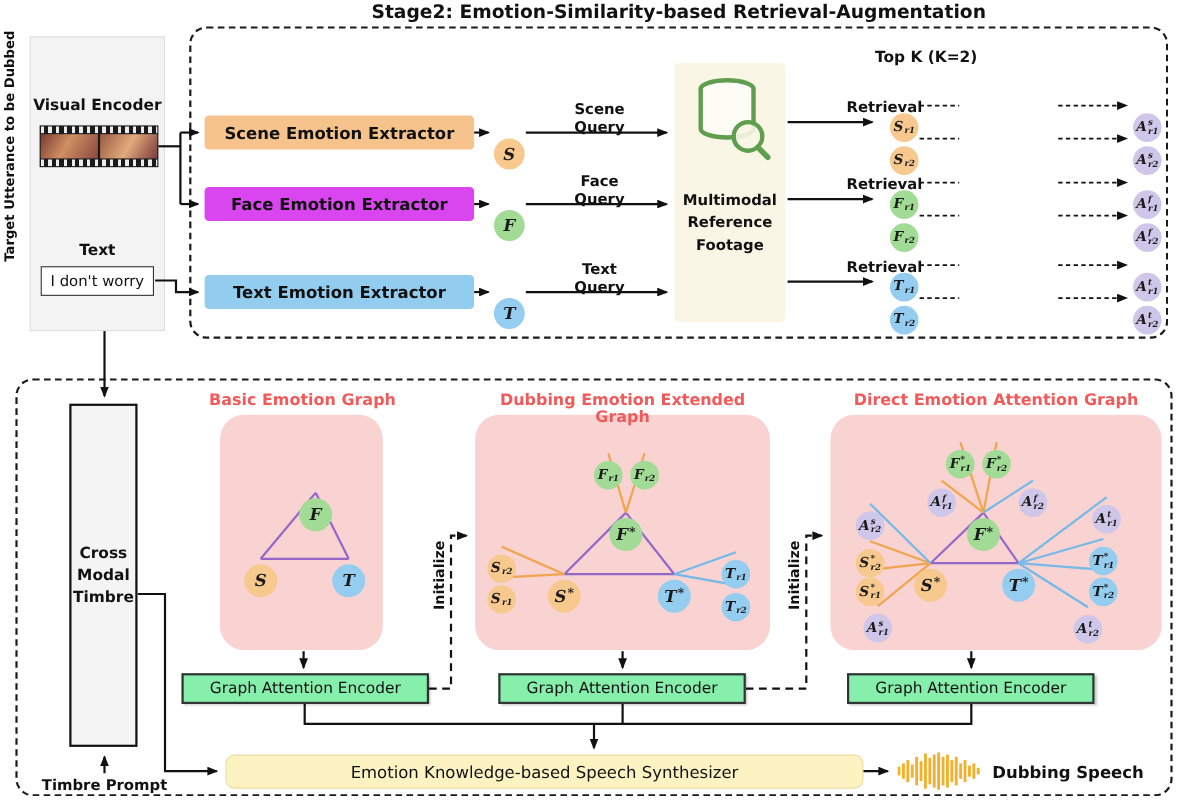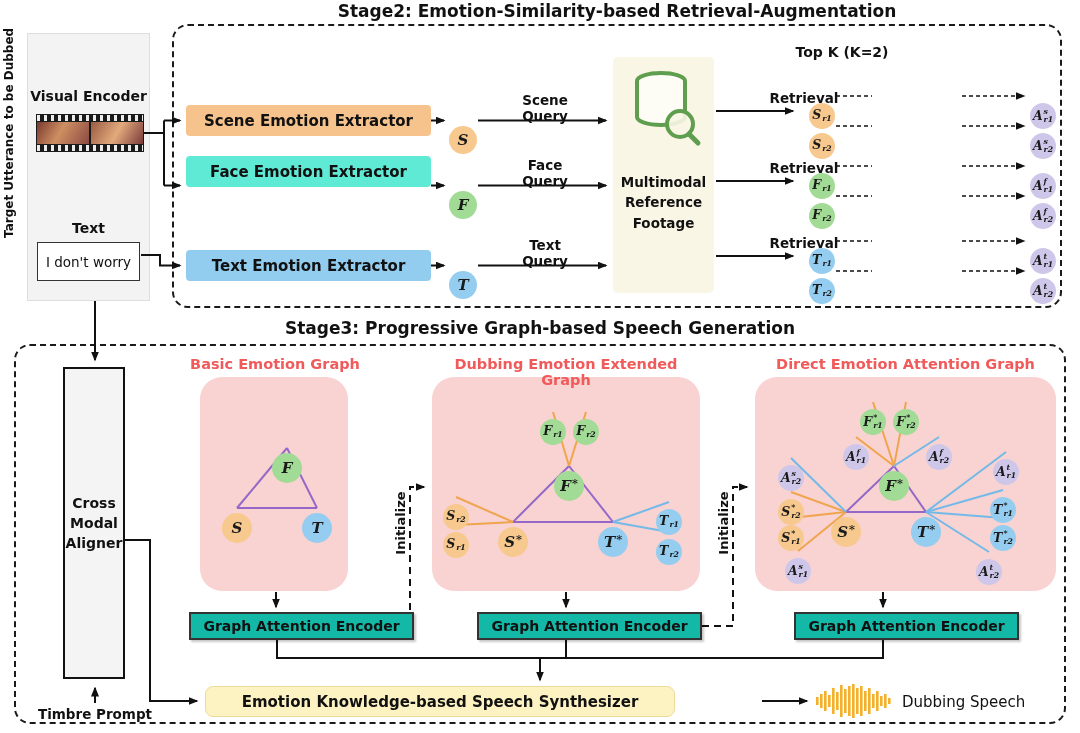--- a/index.html
+++ b/index.html
@@ -19,21 +19,21 @@
                  border:1px solid #dedede; z-index:1; }
   .vs-label { position:absolute; left:27px; top:88px; width:123px; text-align:center; font-size:14px; font-weight:bold; z-index:10; }
   .filmstrip { position:absolute; left:36px; top:114px; width:108px; height:38px; background:#1a1a1a;
                display:flex; flex-direction:column; padding:1px; z-index:10; }
   .holes { height:6px; background:repeating-linear-gradient(90deg,#ececec 0 3px,#1a1a1a 3px 7px); }
   .frames { flex:1; display:flex; gap:2px; padding:1px 0; }
   .frame { flex:1; }
   .f1 { background:linear-gradient(120deg,#7a3a30,#cf8f62 45%,#8a4a42); }
   .f2 { background:linear-gradient(120deg,#9a5a42,#e2aa7c 50%,#7a3a3a); }
   .txt-label { position:absolute; left:27px; top:220px; width:123px; text-align:center; font-size:14px; font-weight:bold; z-index:10; }
-  .txt-box { position:absolute; left:37px; top:242px; width:103px; height:39px; background:#fff; border:1.5px solid #333;
+  .txt-box { position:absolute; left:37px; top:242px; width:103px; height:27px; background:#fff; border:1.5px solid #333;
              display:flex; align-items:center; justify-content:center; font-size:13.5px; z-index:10; }
 
   
   .ext { position:absolute; width:245px; height:31px; border-radius:4px; display:flex; align-items:center;
          justify-content:center; font-size:15px; font-weight:bold; z-index:10; }
   .qlabel { position:absolute; width:90px; text-align:center; font-size:13.5px; font-weight:bold;
             white-space:pre-line; line-height:1.18; z-index:10;margin-top:31px; }
   .db-panel { position:absolute; left:613px; top:57px; width:101px; height:236px; background:#faf6e6; border-radius:5px; z-index:1; }
   .db-label { position:absolute; left:613px; top:172px; width:101px; text-align:center; font-size:13.5px; font-weight:bold;
               white-space:pre-line; line-height:1.5; z-index:10; }
@@ -43,28 +43,28 @@
                border:2.5px solid #c9a94b; border-radius:2px; display:flex; align-items:center; justify-content:center;
                text-align:center; font-size:14.5px; font-weight:bold; white-space:pre-line; line-height:1.4; z-index:10; }
 
   
   .aligner { position:absolute; left:63px; top:367px; width:62px; height:312px; background:#f4f4f4; border:2px solid #111;
              display:flex; align-items:center; justify-content:center; text-align:center; font-size:14px; font-weight:bold;
              white-space:pre-line; line-height:1.45; z-index:10; }
   .timbre { position:absolute; left:30px; top:706px; width:130px; text-align:center; font-size:13.5px; font-weight:bold; z-index:10; }
   .gpanel { position:absolute; background:#f8d3d1; border-radius:22px; z-index:1; }
   .gtitle { position:absolute; text-align:center; color:#f15a5a; font-size:14.5px; font-weight:bold; z-index:10; }
-  .encoder { position:absolute; width:225px; height:28px; background:#14b8a6; border:2px solid #333;
-             display:flex; align-items:center; justify-content:center; font-size:14px; font-weight:bold;
-             box-shadow:2px 2px 2px rgba(0,0,0,0.22); z-index:10;margin-left:24px; }
+  .encoder { position:absolute; width:225px; height:28px; background:#86efac; border:2px solid #333;
+             display:flex; align-items:center; justify-content:center; font-size:14px; font-weight:normal;
+             box-shadow:2px 2px 2px rgba(0,0,0,0.22); z-index:10; }
   .init-label { position:absolute; font-size:13px; font-weight:bold; white-space:nowrap;
                 transform:translate(-50%,-50%) rotate(-90deg); z-index:10; }
-  .synth { position:absolute; left:205px; top:686px; width:470px; height:31px; background:#fdf3c2; border:1px solid #ecdc9c;
-           border-radius:8px; display:flex; align-items:center; justify-content:center; font-size:15px; font-weight:bold; z-index:10;text-align:right; }
-  .dubbing { position:absolute; left:902px; top:693px; font-size:15px; font-weight:normal; white-space:nowrap; z-index:10; }
+  .synth { position:absolute; left:205px; top:686px; width:580px; height:31px; background:#fdf3c2; border:1px solid #ecdc9c;
+           border-radius:8px; display:flex; align-items:center; justify-content:center; font-size:15px; font-weight:normal; z-index:10;text-align:right; }
+  .dubbing { position:absolute; left:902px; top:693px; font-size:15px; font-weight:bold; white-space:nowrap; z-index:10; }
 
   
   .node { position:absolute; border-radius:50%; display:flex; align-items:center; justify-content:center;
           font-family:"DejaVu Serif", serif; font-style:italic; font-weight:bold; line-height:1; color:#1a1a1a; z-index:12;margin-top:20px; }
   .d28 { width:28px; height:28px; font-size:15px; }
   .d30 { width:30px; height:30px; font-size:15px; }
   .d26 { width:26px; height:26px; font-size:12.5px; }
   .o { background:#f7c98e; }
   .g { background:#a2db95; }
   .b { background:#95cdf0; }
@@ -204,38 +204,37 @@
         <rect x="876" y="691" width="2.6" height="20"></rect>
       <rect x="880" y="696" width="2.6" height="10"></rect>
         <rect x="884" y="694" width="2.6" height="14"></rect>
       <rect x="888" y="698" width="2.6" height="6"></rect>
     </g>
   </svg>
 
   <div class="stage-box" style="left:172px;top:24px;width:890px;height:284px"></div>
   <div class="stage-title" style="left:172px;top:1px;width:890px">Stage2: Emotion-Similarity-based Retrieval-Augmentation</div>
   <div class="stage-box" style="left:14px;top:344px;width:1052px;height:380px"></div>
-  <div class="stage-title" style="left:14px;top:318px;width:1052px">Stage3: Progressive Graph-based Speech Generation</div>
 
   <div class="side-label">Target Utterance to be Dubbed</div>
   <div class="input-panel"></div>
   <div class="vs-label">Visual Encoder</div>
   <div class="filmstrip">
     <div class="holes"></div>
     <div class="frames">
       <div class="frame f1"></div>
       <div class="frame f2"></div>
     </div>
     <div class="holes"></div>
   </div>
   <div class="txt-label">Text</div>
   <div class="txt-box">I don't worry</div>
 
   <div class="ext" style="left:186px;top:105px;background:#f6c38c">Scene Emotion Extractor</div>
-  <div class="ext" style="left:186px;top:156px;background:#5eead4">Face Emotion Extractor</div>
+  <div class="ext" style="left:186px;top:170px;background:#d946ef">Face Emotion Extractor</div>
   <div class="ext" style="left:186px;top:250px;background:#92cdf0">Text Emotion Extractor</div>
 
   <div class="node o d28" style="left:449px;top:106px">S</div>
   <div class="node g d28" style="left:449px;top:171px">F</div>
   <div class="node b d28" style="left:449px;top:251px">T</div>
 
   <div class="qlabel" style="left:500px;top:62px">Scene
 Query</div>
   <div class="qlabel" style="left:500px;top:127px">Face
 Query</div>
@@ -304,21 +303,21 @@
     </div>
   <div class="node p d26" style="left:1030px;top:258px">
       <span class="mwrap"><span class="mb">A</span><span class="mss">
           <span>t</span>
           <span>r2</span>
         </span></span>
     </div>
 
   <div class="aligner">Cross
 Modal
-Aligner</div>
+Timbre</div>
   <div class="timbre">Timbre Prompt</div>
 
   <div class="gpanel" style="left:200px;top:377px;width:148px;height:214px"></div>
   <div class="gpanel" style="left:432px;top:377px;width:268px;height:214px"></div>
   <div class="gpanel" style="left:755px;top:377px;width:301px;height:214px"></div>
   <div class="gtitle" style="left:185px;top:356px;width:180px">Basic Emotion Graph</div>
   <div class="gtitle" style="left:432px;top:356px;width:268px">Dubbing Emotion Extended Graph</div>
   <div class="gtitle" style="left:755px;top:356px;width:301px">Direct Emotion Attention Graph</div>
 
   <div class="node g d30" style="left:272px;top:433px">

